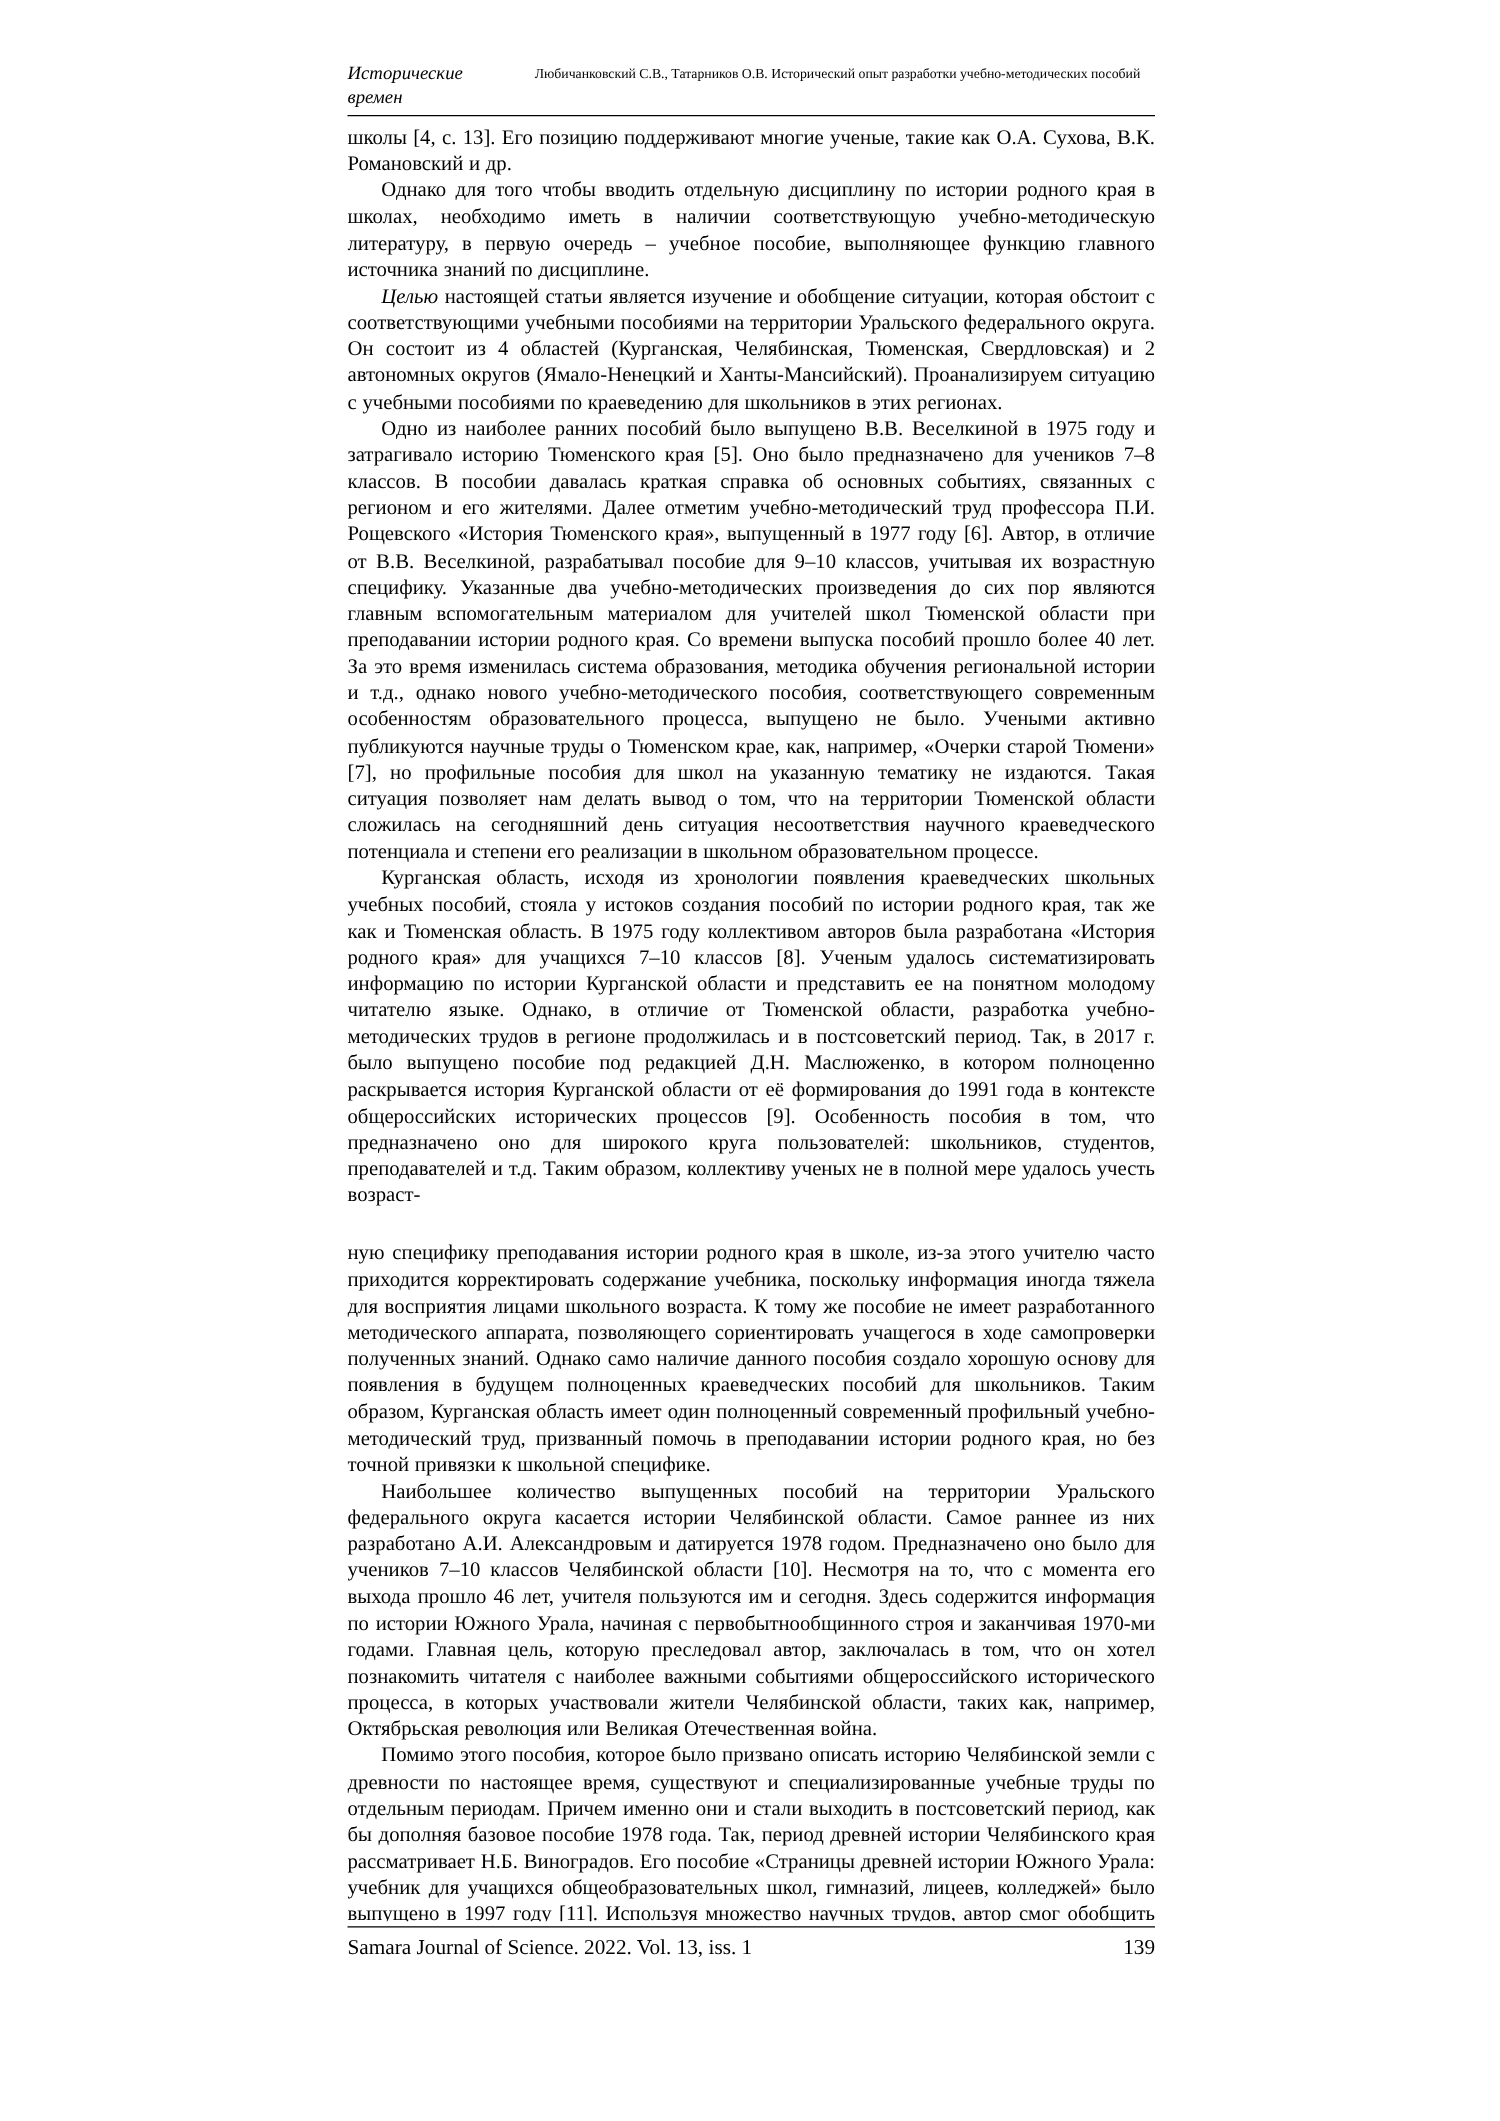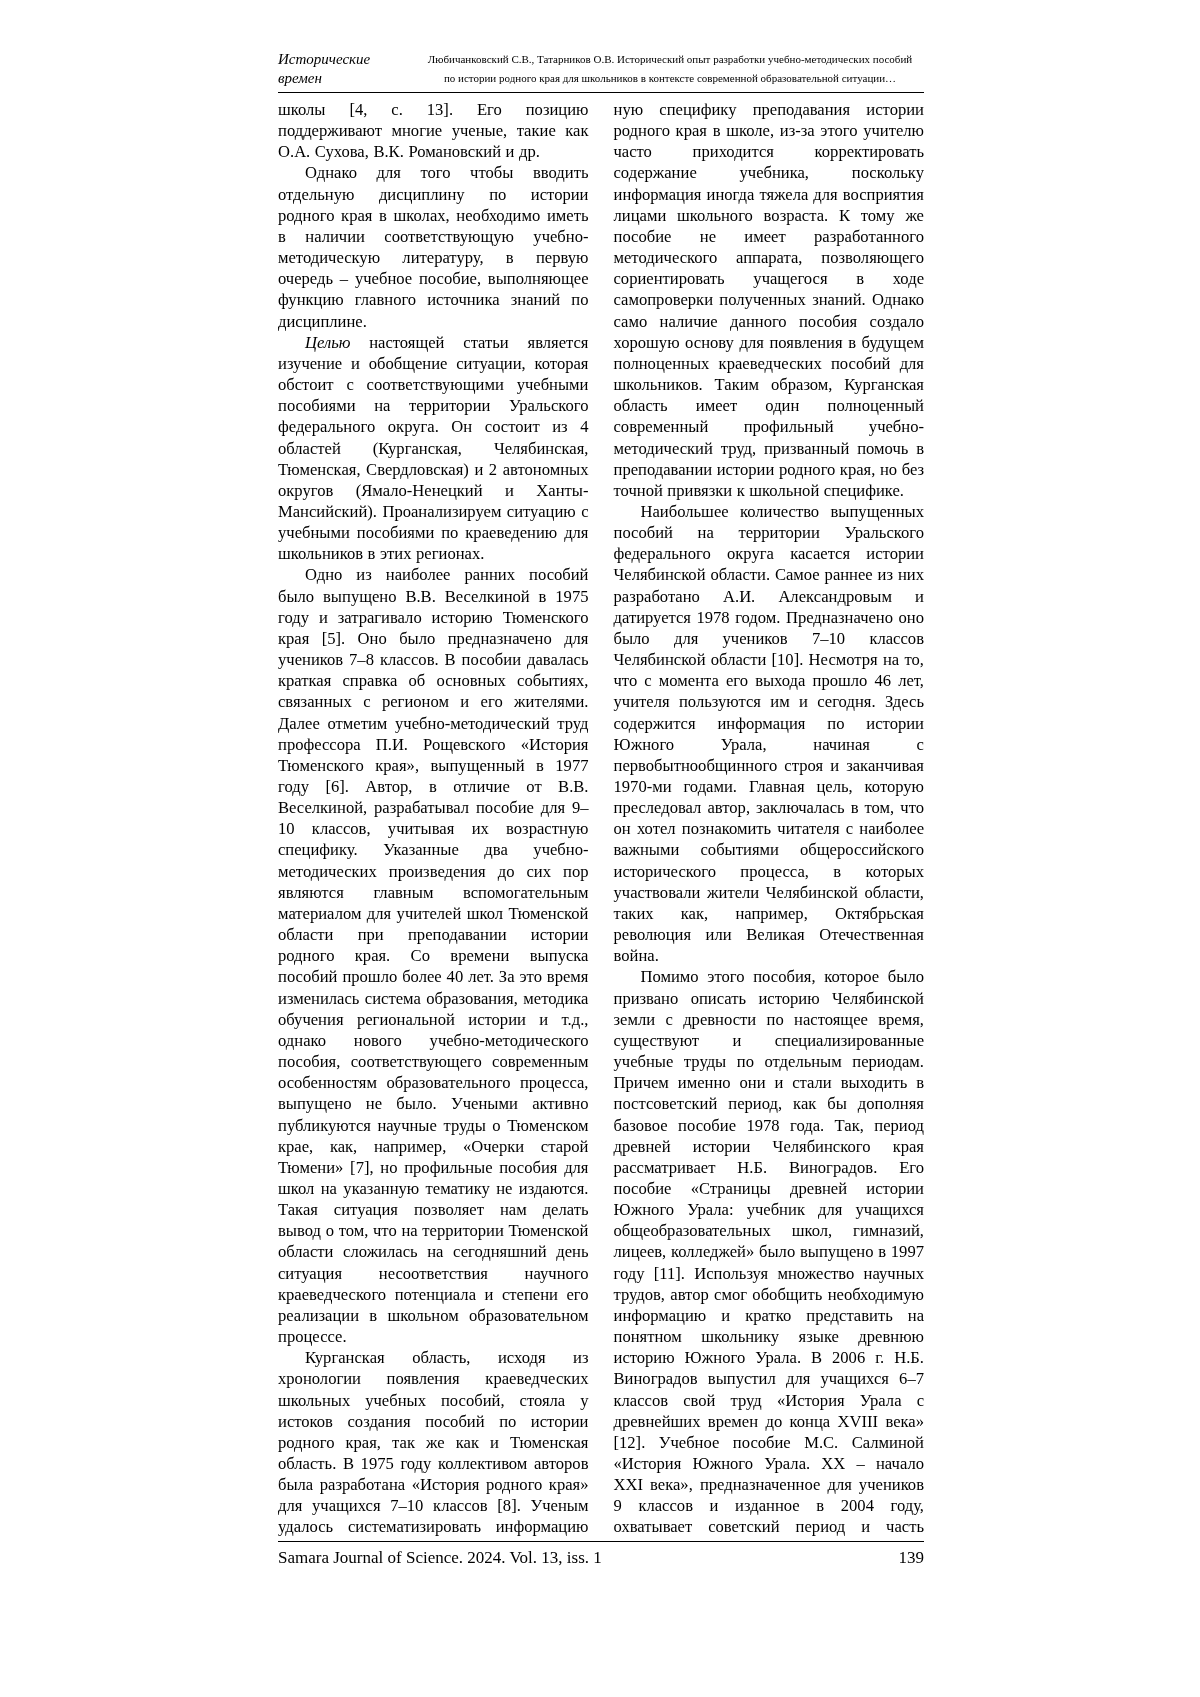--- a/index.html
+++ b/index.html
@@ -38,20 +38,21 @@
   .header-rule {
     border: none;
     border-top: 1.6px solid #000000;
     margin: 4px 0 6px 0;
   }
   .columns {
     display: flex;
     gap: 25px;
     height: 1438px;
     overflow: hidden;
+    flex-direction: column;
   }
   .column {
     flex: 1 1 0;
     min-width: 0;
   }
   .column p.para {
     margin: 0;
     font-size: 16.6px;
     line-height: 21.15px;
     text-align: justify;
@@ -77,21 +78,20 @@
 
 <div class="page">
 
   <div class="header">
     <div class="section-label">
       <div>Исторические</div>
       <div>времен</div>
     </div>
     <div class="citation">
       <div>Любичанковский С.В., Татарников О.В. Исторический опыт разработки учебно-методических пособий</div>
-      <div>по истории родного края для школьников в контексте современной образовательной ситуации…</div>
     </div>
   </div>
 
   <hr class="header-rule">
 
   <div class="columns">
     <div class="column">
         <p class="para noindent">школы [4, с. 13]. Его позицию поддерживают многие ученые, такие как О.А. Сухова, В.К. Романовский и др.</p>
         <p class="para">Однако для того чтобы вводить отдельную дисциплину по истории родного края в школах, необходимо иметь в наличии соответствующую учебно-методическую литературу, в первую очередь – учебное пособие, выполняющее функцию главного источника знаний по дисциплине.</p>
         <p class="para"><i>Целью</i> настоящей статьи является изучение и обобщение ситуации, которая обстоит с соответствующими учебными пособиями на территории Уральского федерального округа. Он состоит из 4 областей (Курганская, Челябинская, Тюменская, Свердловская) и 2 автономных округов (Ямало-Ненецкий и Ханты-Мансийский). Проанализируем ситуацию с учебными пособиями по краеведению для школьников в этих регионах.</p>
@@ -99,17 +99,17 @@
         <p class="para">Курганская область, исходя из хронологии появления краеведческих школьных учебных пособий, стояла у истоков создания пособий по истории родного края, так же как и Тюменская область. В 1975 году коллективом авторов была разработана «История родного края» для учащихся 7–10 классов [8]. Ученым удалось систематизировать информацию по истории Курганской области и представить ее на понятном молодому читателю языке. Однако, в отличие от Тюменской области, разработка учебно-методических трудов в регионе продолжилась и в постсоветский период. Так, в 2017 г. было выпущено пособие под редакцией Д.Н. Маслюженко, в котором полноценно раскрывается история Курганской области от её формирования до 1991 года в контексте общероссийских исторических процессов [9]. Особенность пособия в том, что предназначено оно для широкого круга пользователей: школьников, студентов, преподавателей и т.д. Таким образом, коллективу ученых не в полной мере удалось учесть возраст-</p>
       </div>
     <div class="column">
         <p class="para noindent">ную специфику преподавания истории родного края в школе, из-за этого учителю часто приходится корректировать содержание учебника, поскольку информация иногда тяжела для восприятия лицами школьного возраста. К тому же пособие не имеет разработанного методического аппарата, позволяющего сориентировать учащегося в ходе самопроверки полученных знаний. Однако само наличие данного пособия создало хорошую основу для появления в будущем полноценных краеведческих пособий для школьников. Таким образом, Курганская область имеет один полноценный современный профильный учебно-методический труд, призванный помочь в преподавании истории родного края, но без точной привязки к школьной специфике.</p>
         <p class="para">Наибольшее количество выпущенных пособий на территории Уральского федерального округа касается истории Челябинской области. Самое раннее из них разработано А.И. Александровым и датируется 1978 годом. Предназначено оно было для учеников 7–10 классов Челябинской области [10]. Несмотря на то, что с момента его выхода прошло 46 лет, учителя пользуются им и сегодня. Здесь содержится информация по истории Южного Урала, начиная с первобытнообщинного строя и заканчивая 1970-ми годами. Главная цель, которую преследовал автор, заключалась в том, что он хотел познакомить читателя с наиболее важными событиями общероссийского исторического процесса, в которых участвовали жители Челябинской области, таких как, например, Октябрьская революция или Великая Отечественная война.</p>
         <p class="para">Помимо этого пособия, которое было призвано описать историю Челябинской земли с древности по настоящее время, существуют и специализированные учебные труды по отдельным периодам. Причем именно они и стали выходить в постсоветский период, как бы дополняя базовое пособие 1978 года. Так, период древней истории Челябинского края рассматривает Н.Б. Виноградов. Его пособие «Страницы древней истории Южного Урала: учебник для учащихся общеобразовательных школ, гимназий, лицеев, колледжей» было выпущено в 1997 году [11]. Используя множество научных трудов, автор смог обобщить необходимую информацию и кратко представить на понятном школьнику языке древнюю историю Южного Урала. В 2006 г. Н.Б. Виноградов выпустил для учащихся 6–7 классов свой труд «История Урала с древнейших времен до конца XVIII века» [12]. Учебное пособие М.С. Салминой «История Южного Урала. XX – начало XXI века», предназначенное для учеников 9 классов и изданное в 2004 году, охватывает советский период и часть истории современной России [13]. Главной его особенностью является то, что автор учел программы школьного курса истории России XX века и региональный компонент примерного тематического планирования, который рекомендован непосредственно школам Челябинской области. Объем рассматриваемых автором вопросов широк и включает в себя социально-экономические, политические и культурные аспекты истории Южного Урала в XX – начале XXI века. Разработка пособий ведется и сегодня. Так, в 2020 г. был выпущен труд Е.Ю. Захаровой, А.В. Ражева и В.М. Кузнецова «История Южного Урала с древнейших времен до конца XVI века», предназначенный для учеников 6-х клас-</p>
       </div>
   </div>
 
   <div class="footer">
-    <span>Samara Journal of Science. 2024. Vol. 13, iss. 1</span>
+    <span>Samara Journal of Science. 2022. Vol. 13, iss. 1</span>
     <span>139</span>
   </div>
 
 </div>
 
 </body></html>

